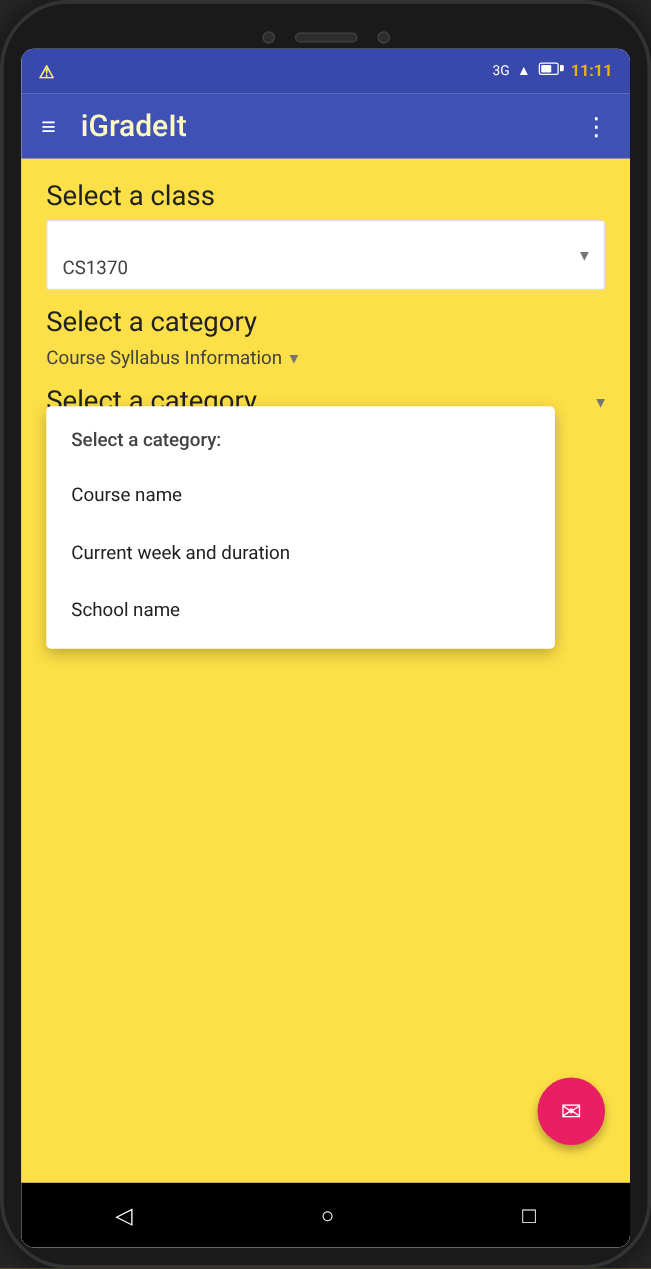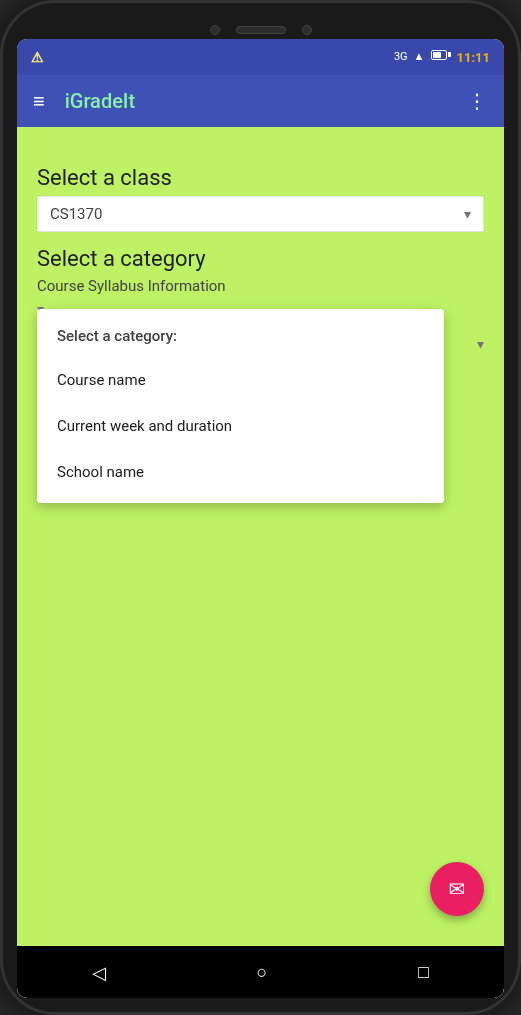--- a/index.html
+++ b/index.html
@@ -91,38 +91,38 @@
 
     .menu-icon {
       color: white;
       font-size: 20px;
       margin-right: 20px;
       cursor: pointer;
       line-height: 1;
     }
 
     .app-title {
-      color: #86efac;
-      font-size: 20px;
+      color: #fef9c3;
+      font-size: 24px;
       font-weight: 500;
       flex: 1;
     }
 
     .more-icon {
       color: white;
       font-size: 20px;
       cursor: pointer;
       letter-spacing: 1px;
     }
 
     
     .content {
       flex: 1;
-      background: #bef264;
-      padding: 28px 20px;
+      background: #fde047;
+      padding: 8px 20px;
       position: relative;
       overflow: hidden;
     }
 
     .section-label {
       font-size: 22px;
       font-weight: 400;
       color: #212121;
       margin-bottom: 6px;
       margin-top: 10px;
@@ -136,34 +136,34 @@
       border: 1px solid #e0e0e0;
       border-radius: 2px;
       padding: 8px 12px;
       margin-bottom: 14px;
       cursor: pointer;
     }
 
     .dropdown-value {
       font-size: 15px;
       color: #424242;
+      margin-top: 20px;
     }
 
     .dropdown-arrow {
       font-size: 14px;
       color: #757575;
     }
 
     .dropdown-row-inline {
       display: flex;
-      align-items: flex-start;
+      align-items: center;
       gap: 6px;
       margin-bottom: 14px;
       cursor: pointer;
-      flex-direction: column;
     }
 
     .dropdown-inline-value {
       font-size: 15px;
       color: #424242;
     }
 
     .dropdown-inline-arrow {
       font-size: 14px;
       color: #757575;
@@ -184,21 +184,21 @@
     }
 
     .third-select-arrow {
       font-size: 14px;
       color: #757575;
     }
 
     
     .dropdown-popup {
       position: absolute;
-      top: 182px;
+      top: 198px;
       left: 20px;
       right: 60px;
       background: white;
       border-radius: 4px;
       box-shadow: 0 4px 12px rgba(0,0,0,0.25);
       z-index: 10;
       padding: 8px 0;
     }
 
     .popup-header {

